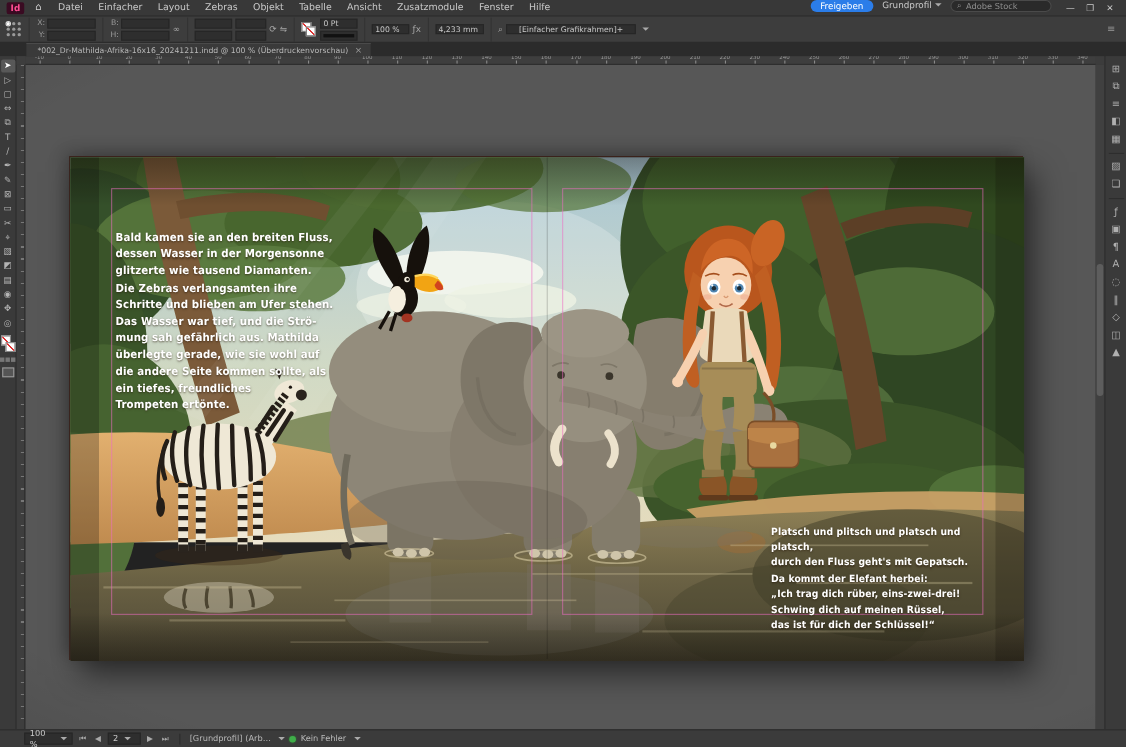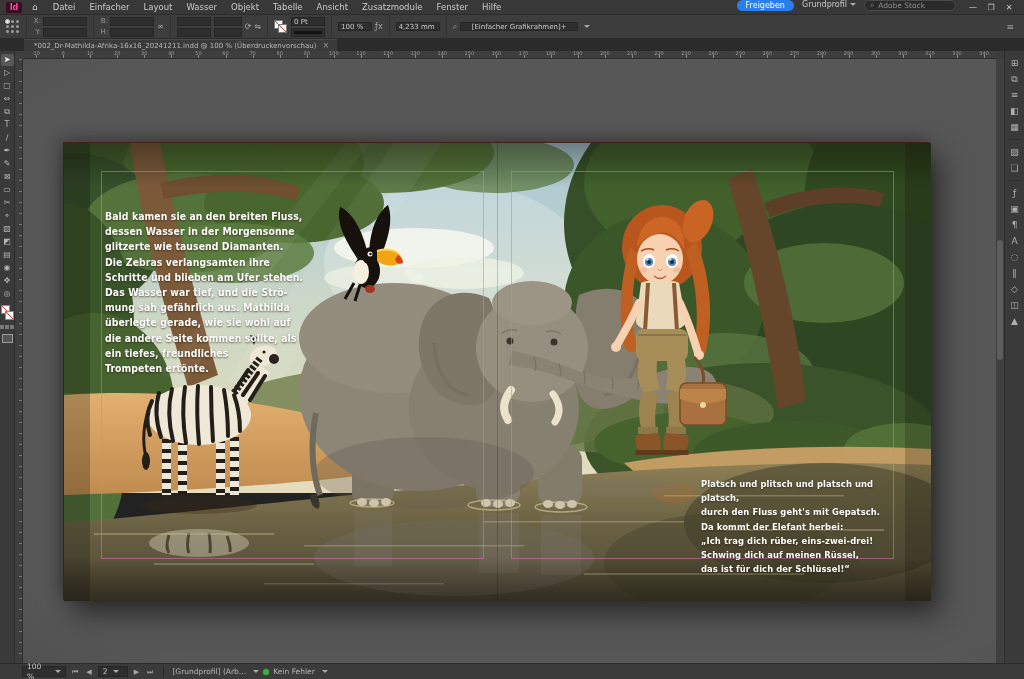--- a/index.html
+++ b/index.html
@@ -101,21 +101,21 @@
 
 <div class="app">
 
   <div class="menubar">
     <div class="id-logo">Id</div>
     <div class="home">⌂</div>
     <div style="display:flex;">
         <span class="menu-item">Datei</span>
         <span class="menu-item">Einfacher</span>
         <span class="menu-item">Layout</span>
-        <span class="menu-item">Wasser</span>
+        <span class="menu-item">Zebras</span>
         <span class="menu-item">Objekt</span>
         <span class="menu-item">Tabelle</span>
         <span class="menu-item">Ansicht</span>
         <span class="menu-item">Zusatzmodule</span>
         <span class="menu-item">Fenster</span>
         <span class="menu-item">Hilfe</span>
       </div>
     <div class="menubar-right">
       <div class="share-btn">Freigeben</div>
       <div class="workspace"><span>Grundprofil</span><span class="chev"></span></div>

